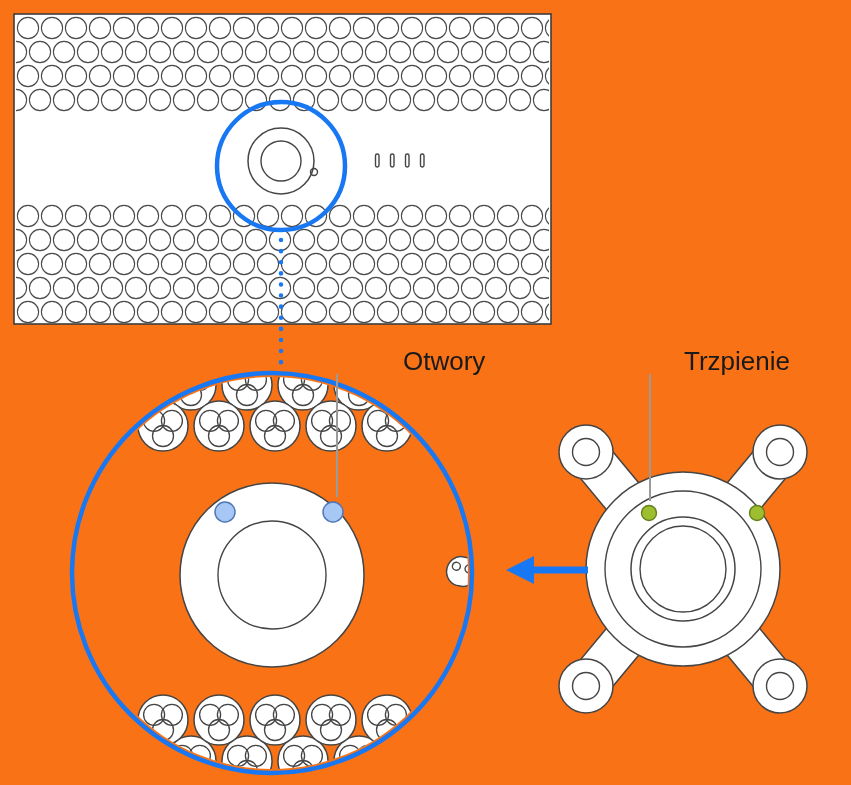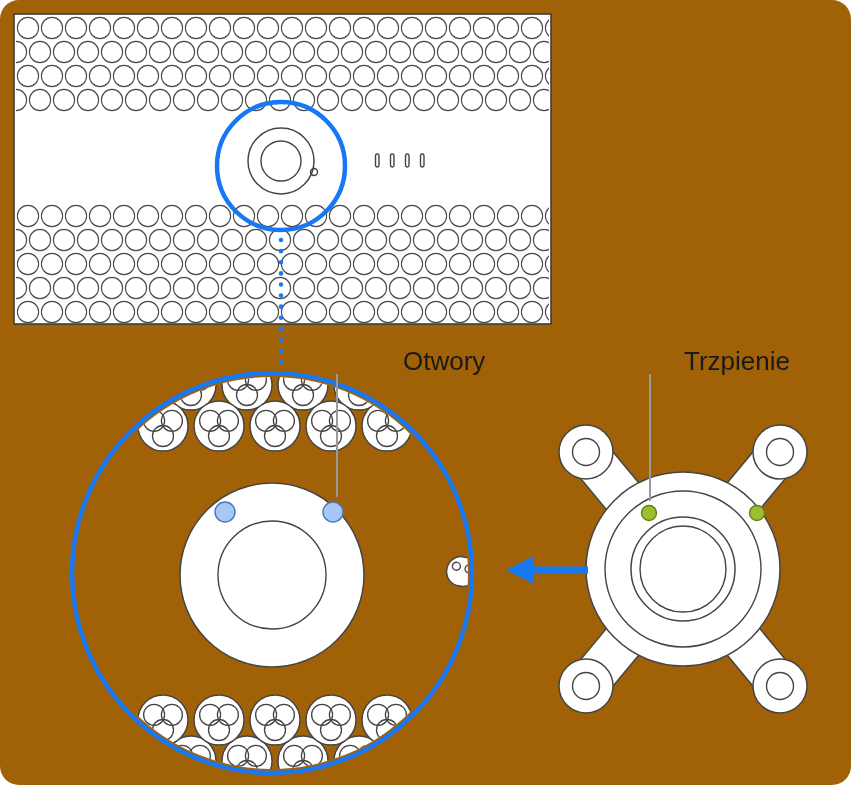--- a/index.html
+++ b/index.html
@@ -9,24 +9,23 @@
     --pin-fill:#9CBE2F;
     --pin-stroke:#64801C;
     --callout-line:#9B9B9B;
     --outline:#454545;
     --label-color:#1A1A1A;
   }
   html,body{margin:0;padding:0;background:#ffffff;}
   .canvas{
     position:relative;
     width:851px;height:785px;
-    background:#a16207;
+    background:#f97316;
     font-family:"Liberation Sans","DejaVu Sans",sans-serif;
     overflow:hidden;
-    border-radius:19px;
   }
   svg{display:block;}
   .thin{stroke:var(--outline);stroke-width:1.4;fill:none;}
   .thinf{stroke:var(--outline);stroke-width:1.5;fill:#ffffff;}
   .accent-ring{stroke:var(--accent-blue);stroke-width:4.5;fill:none;}
   .callout{stroke:var(--callout-line);stroke-width:2;fill:none;}
   .fig-label{
     font-family:"Liberation Sans","DejaVu Sans",sans-serif;
     font-size:26px;
     fill:var(--label-color);

